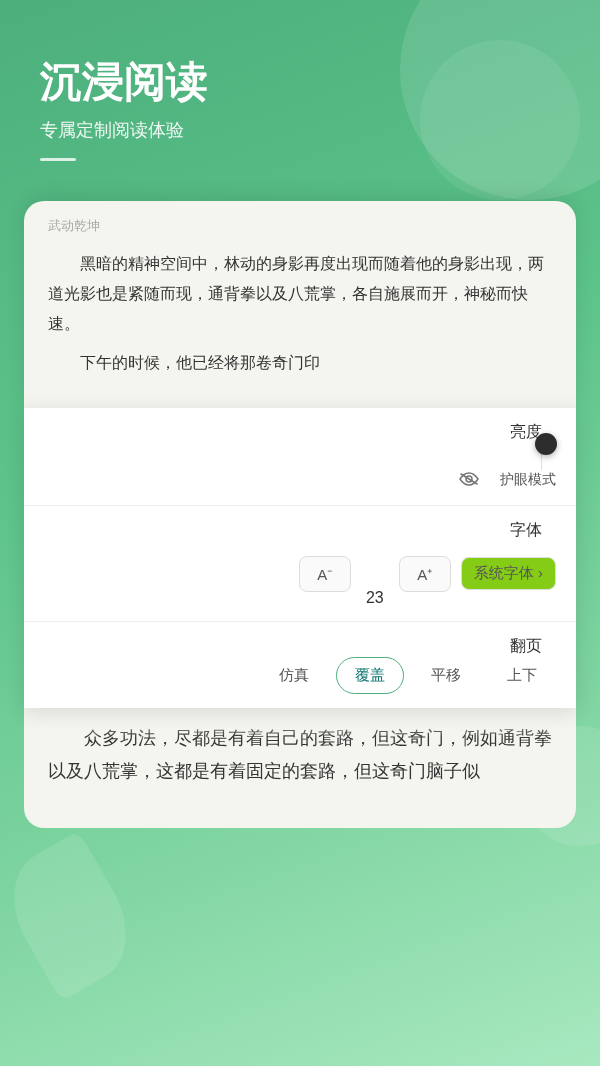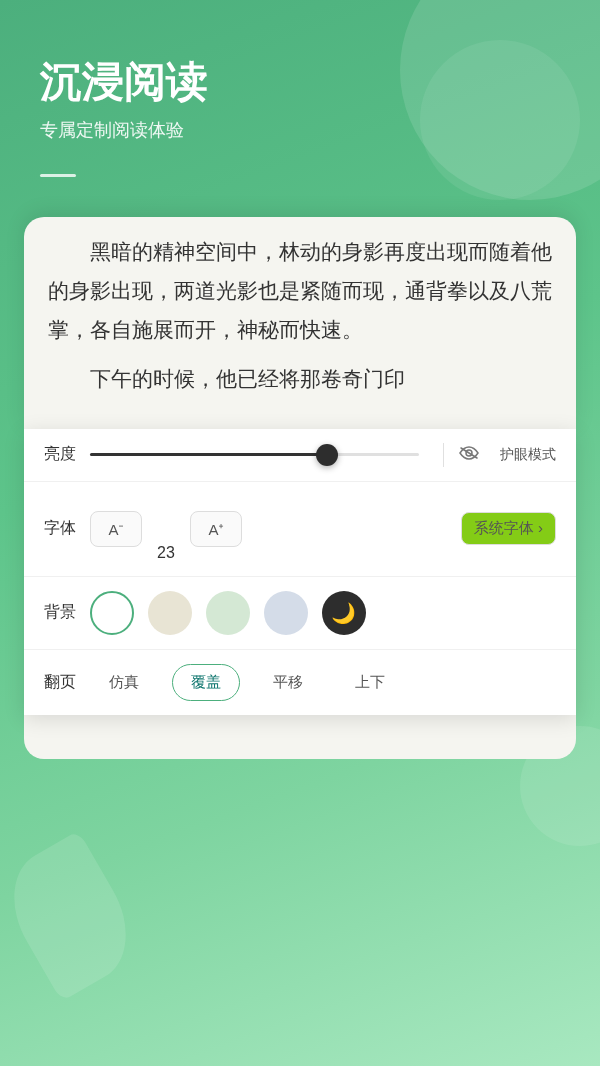--- a/index.html
+++ b/index.html
@@ -68,21 +68,21 @@
       font-size: 42px;
       font-weight: 700;
       color: #ffffff;
       line-height: 1.2;
       margin-bottom: 8px;
     }
 
     .header-subtitle {
       font-size: 18px;
       color: rgba(255,255,255,0.9);
-      margin-bottom: 32px;
+      margin-bottom: 16px;
     }
 
     .header-line {
       width: 36px;
       height: 3px;
       background: rgba(255,255,255,0.8);
       border-radius: 2px;
     }
 
     
@@ -100,21 +100,21 @@
       padding: 16px 24px 20px 24px;
     }
 
     .book-title-bar {
       font-size: 13px;
       color: #aaa;
       margin-bottom: 14px;
     }
 
     .reader-text {
-      font-size: 21px;
+      font-size: 16px;
       line-height: 1.85;
       color: #333;
       text-indent: 2em;
     }
 
     .reader-text p {
       margin-bottom: 10px;
     }
 
     
@@ -123,23 +123,24 @@
       z-index: 3;
       margin: 0 24px;
       background: #fff;
       border-radius: 0 0 0 0;
       box-shadow: 0 4px 20px rgba(0,0,0,0.12);
       padding: 0;
     }
 
     .settings-row {
       display: flex;
-      align-items: center;
+      align-items: flex-end;
       padding: 14px 20px;
       border-bottom: 1px solid #f0f0f0;
+      flex-direction: column;
     }
 
     .settings-row:last-child {
       border-bottom: none;
     }
 
     .settings-label {
       font-size: 16px;
       color: #333;
       width: 46px;
@@ -277,21 +278,21 @@
     .moon-icon {
       color: #888;
       font-size: 20px;
     }
 
     
     .pageturn-content {
       flex: 1;
       display: flex;
       align-items: center;
-      gap: 14px;
+      gap: 8px;
     }
 
     .pageturn-btn {
       padding: 8px 18px;
       border-radius: 20px;
       font-size: 15px;
       color: #555;
       border: 1.5px solid transparent;
       background: transparent;
       cursor: pointer;
@@ -346,20 +347,21 @@
 <div class="deco-leaf"></div>
 
 <div class="header">
   <div class="header-title">沉浸阅读</div>
   <div class="header-subtitle">专属定制阅读体验</div>
   <div class="header-line"></div>
 </div>
 
 <div class="reader-card">
   <div class="reader-card-inner">
+    <div class="book-title-bar">武动乾坤</div>
     <div class="reader-text">
       <p>黑暗的精神空间中，林动的身影再度出现而随着他的身影出现，两道光影也是紧随而现，通背拳以及八荒掌，各自施展而开，神秘而快速。</p>
       <p>下午的时候，他已经将那卷奇门印</p>
     </div>
   </div>
 </div>
 
 <div class="settings-panel">
 
   <div class="settings-row">
@@ -392,41 +394,30 @@
       <span class="font-size-num">23</span>
       <div class="font-btn">
         <span>A⁺</span>
       </div>
       <div class="font-family-btn">
         <span>系统字体 ›</span>
       </div>
     </div>
   </div>
 
-  <div class="settings-row">
-    <div class="settings-label">背景</div>
-    <div class="bg-content">
-      <div class="bg-circle bg-circle-white selected"></div>
-      <div class="bg-circle bg-circle-cream"></div>
-      <div class="bg-circle bg-circle-mint"></div>
-      <div class="bg-circle bg-circle-blue"></div>
-      <div class="bg-circle bg-circle-dark">
-        <span class="moon-icon">🌙</span>
-      </div>
-    </div>
-  </div>
 
   <div class="settings-row">
     <div class="settings-label">翻页</div>
     <div class="pageturn-content">
       <button class="pageturn-btn">仿真</button>
       <button class="pageturn-btn active">覆盖</button>
       <button class="pageturn-btn">平移</button>
       <button class="pageturn-btn">上下</button>
     </div>
   </div>
 
 </div>
 
 <div class="bottom-text-area">
   <div class="bottom-text">
+    <p>众多功法，尽都是有着自己的套路，但这奇门，例如通背拳以及八荒掌，这都是有着固定的套路，但这奇门脑子似</p>
   </div>
 </div>
 
 </body></html>

